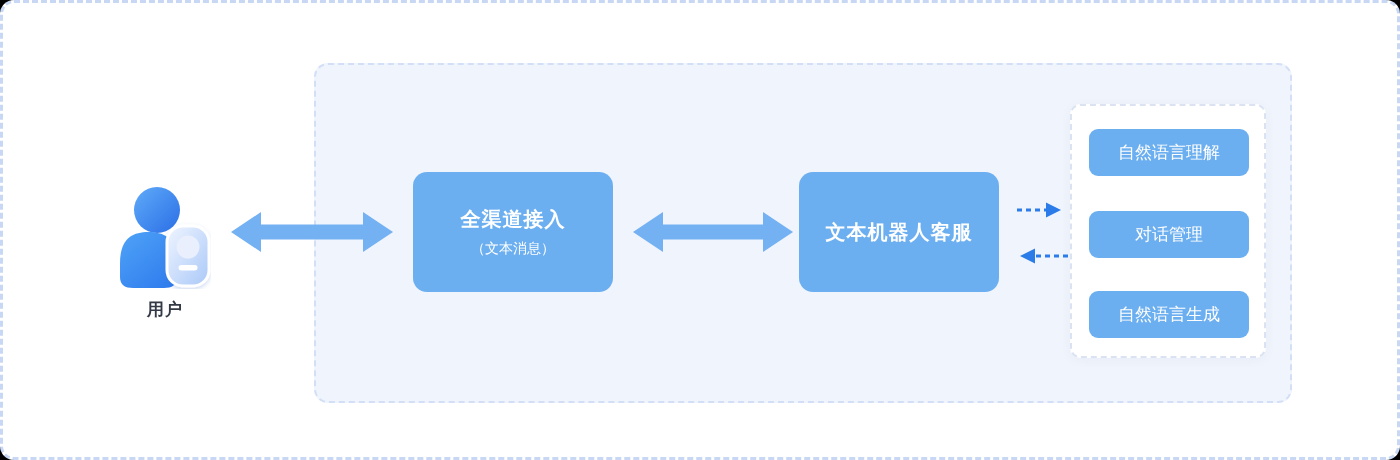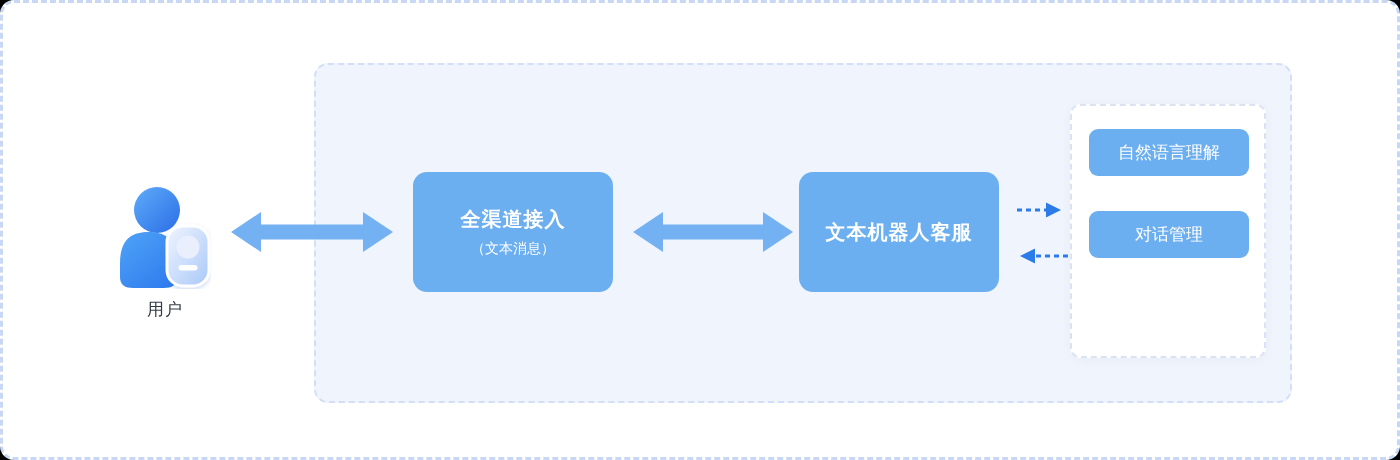--- a/index.html
+++ b/index.html
@@ -31,21 +31,21 @@
     position: absolute; left: 0; top: 0; width: 1400px; height: 460px;
     pointer-events: none;
   }
   
   .user-group {
     position: absolute; left: 112px; top: 183px; width: 100px;
     display: flex; flex-direction: column; align-items: center;
   }
   .user-label {
     margin-top: 9px;
-    font-size: 17px; font-weight: 400; color: #333a45;
+    font-size: 17px; font-weight: 700; color: #333a45;
     letter-spacing: 1px;
   }
   
   .box {
     position: absolute;
     box-sizing: border-box;
     width: 200px; height: 120px;
     background: #6caff0;
     border-radius: 14px;
     display: flex; flex-direction: column;
@@ -142,15 +142,18 @@
     <div class="box-title">文本机器人客服</div>
   </div>
 
   <div class="nlp-container">
     <div class="nlp-box nlp-box-1">
       <span>自然语言理解</span>
     </div>
     <div class="nlp-box nlp-box-2">
       <span>对话管理</span>
     </div>
+    <div class="nlp-box nlp-box-3">
+      <span>自然语言生成</span>
+    </div>
   </div>
 
 </div>
 
 </body></html>

